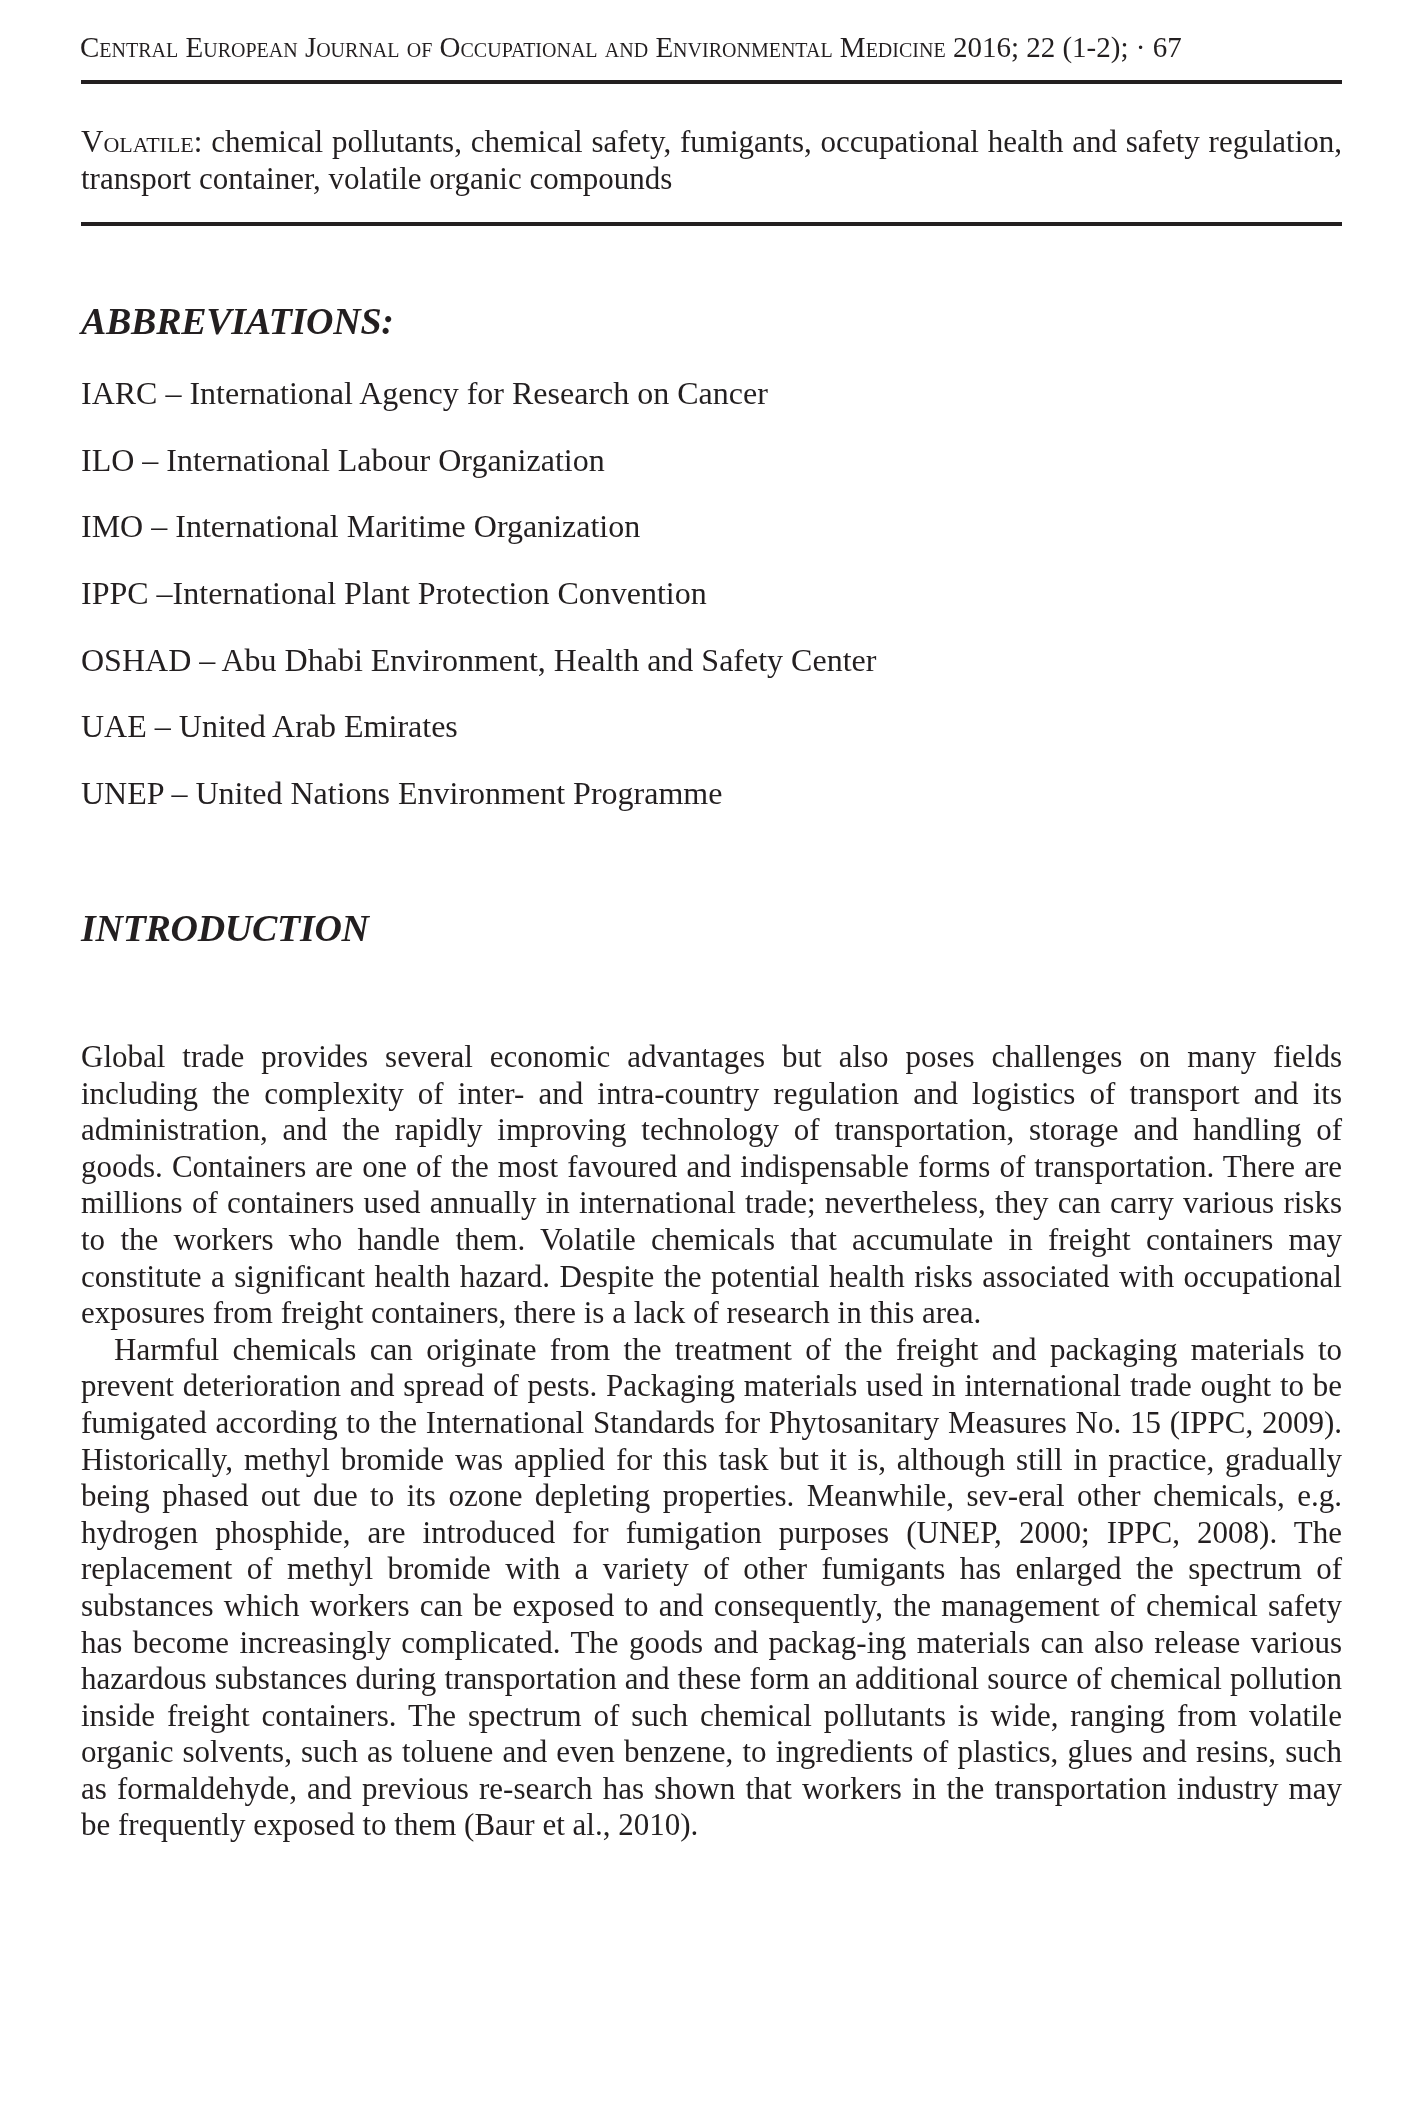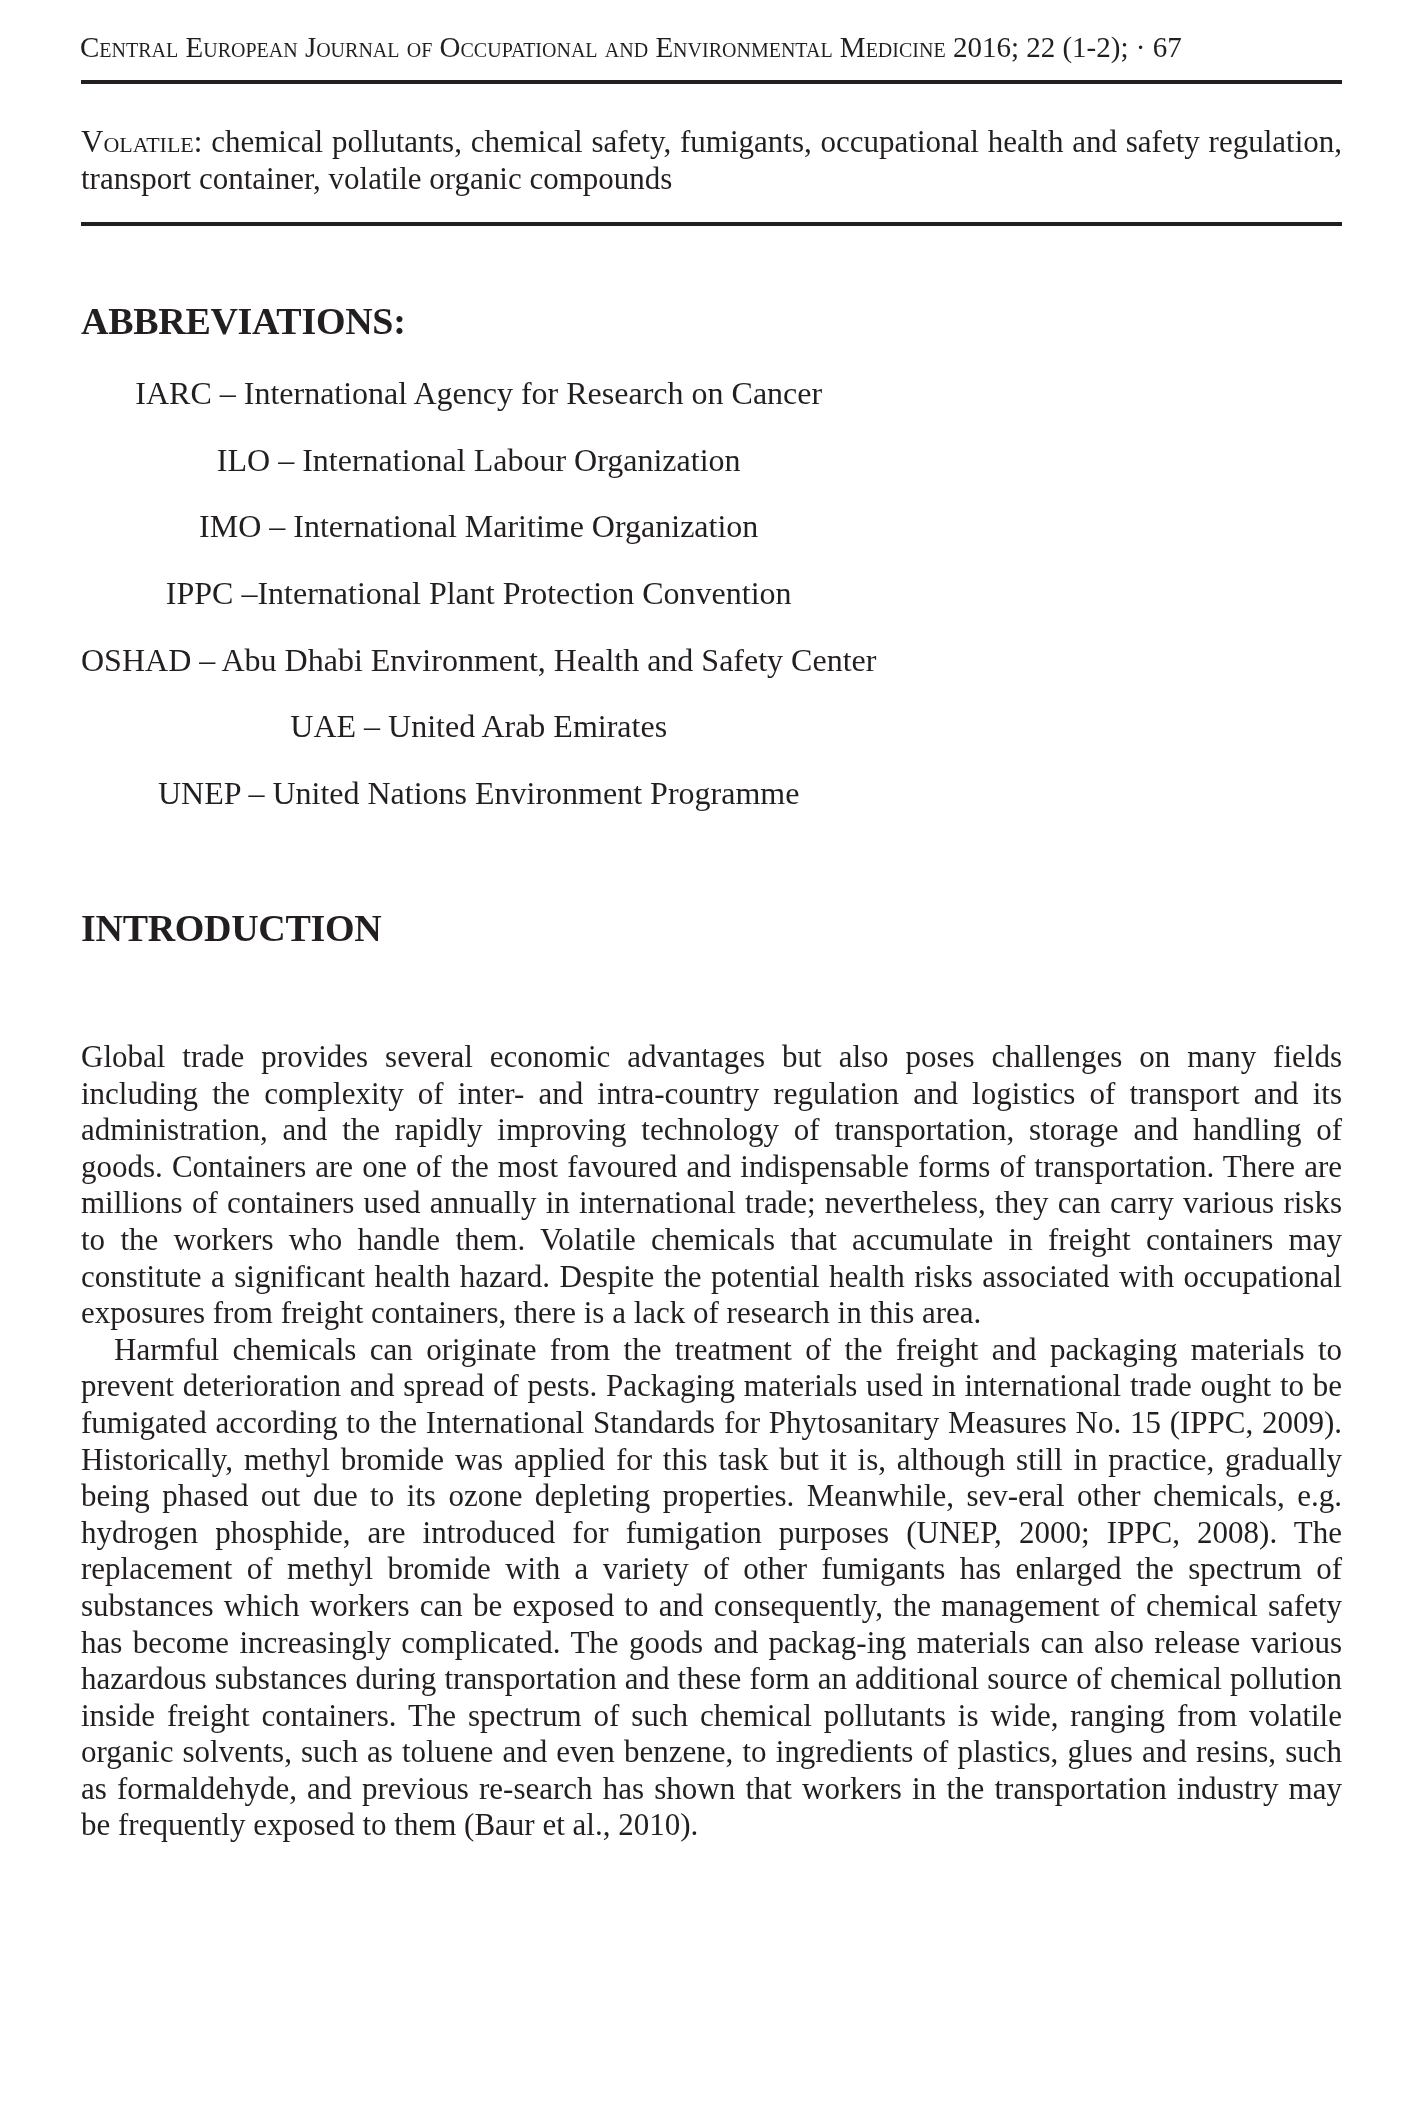--- a/index.html
+++ b/index.html
@@ -16,23 +16,24 @@
   .running-header .nums { font-variant: normal; }
   .rule { position: absolute; left: 81px; width: 1261px; height: 4px; background: #231f20; }
   .keywords {
     left: 81px; width: 1261px; top: 123px; font-size: 31px; line-height: 37px;
     text-align: justify; text-align-last: left;
   }
   .kw-label { font-variant: small-caps; }
   .section-heading {
     font-weight: bold; font-size: 38px; line-height: 44px; white-space: nowrap;
     letter-spacing: -0.3px;
+    font-style: italic;
   }
   .abbr-list { left: 81px; top: 375px; margin: 0; padding: 0; list-style: none; }
-  .abbr-list li { font-size: 32px; height: 66.7px; line-height: 37px; white-space: nowrap; text-align: center; }
+  .abbr-list li { font-size: 32px; height: 66.7px; line-height: 37px; white-space: nowrap; }
   .body-text {
     left: 81px; width: 1261px; top: 1039px; font-size: 31px; line-height: 36.6px;
     text-align: justify; hyphens: manual;
   }
   .body-text p { margin: 0; }
   .body-text p.indent { text-indent: 33px; }
 </style>
 </head>
 <body>
 

